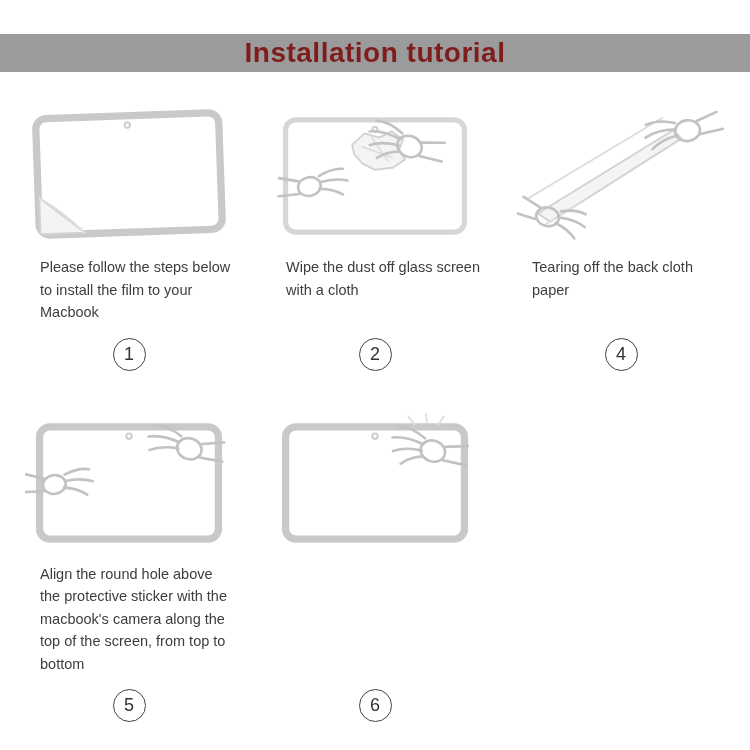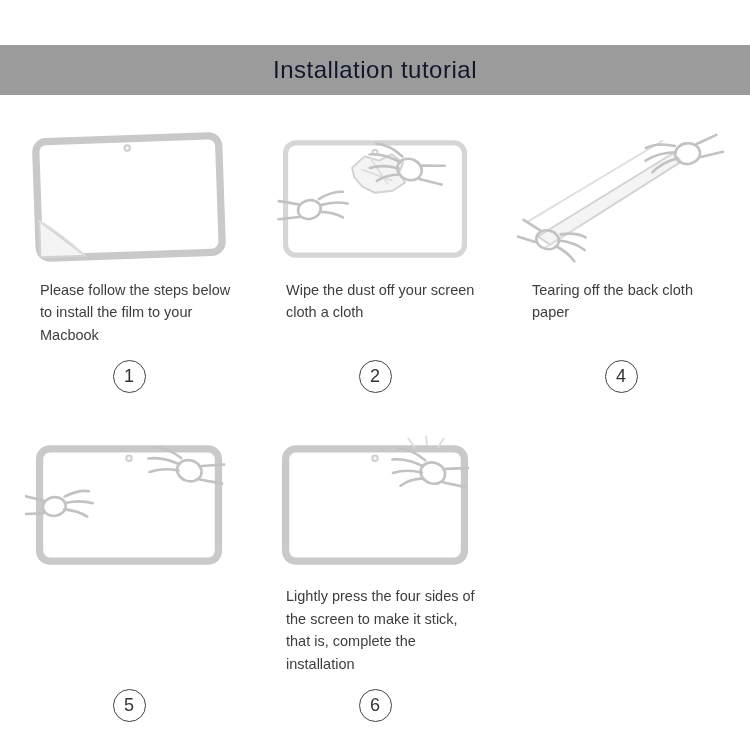--- a/index.html
+++ b/index.html
@@ -1,20 +1,20 @@
 <!DOCTYPE html>
 <html><head>
 <meta charset="utf-8">
 <style>
   html,body{margin:0;padding:0;background:#ffffff;}
   body{width:750px;height:750px;font-family:"Liberation Sans",sans-serif;overflow:hidden;}
   .page{width:750px;height:750px;background:#fff;display:flex;flex-direction:column;}
   .header-spacer{height:48px;}
   .header{height:54px;background:#9b9b9b;display:flex;align-items:center;justify-content:center;}
-  .header-title{color:#0f172a;font-size:24px;font-weight:400;letter-spacing:.5px;}
+  .header-title{color:#7f1d1d;font-size:28px;font-weight:700;letter-spacing:.5px;}
   .grid{flex:1;display:grid;grid-template-columns:1fr 1fr 1fr;grid-template-rows:auto auto;
         padding:28px 8px 6px 8px;column-gap:4px;row-gap:14px;}
   .cell{display:flex;flex-direction:column;align-items:stretch;}
   .illus{height:150px;display:flex;align-items:center;justify-content:center;}
   .illus svg{width:208px;height:140px;}
   .step-text{padding:6px 14px 0 32px;font-size:14.5px;line-height:1.55;color:#3d3d3d;max-width:205px;}
   .num-wrap{margin-top:auto;display:flex;justify-content:center;padding:14px 0 22px 0;}
   .num-circle{width:31px;height:31px;border:1.6px solid #434343;border-radius:50%;
               display:flex;align-items:center;justify-content:center;
               font-size:18px;color:#333;font-weight:400;}
@@ -72,21 +72,21 @@
           </g>
           <g class="hand" transform="translate(46,66) scale(-1,1) rotate(12)">
             <ellipse cx="11" cy="8" rx="11" ry="9"></ellipse>
             <path d="M0 0 q-14 -5 -24 -2"></path>
             <path d="M0 6 q-15 -1 -26 4"></path>
             <path d="M2 12 q-13 3 -21 10"></path>
             <path d="M20 1 l18 -7 M22 13 l20 -2"></path>
           </g>
         </svg>
       </div>
-      <div class="step-text">Wipe the dust off your screen cloth a cloth</div>
+      <div class="step-text">Wipe the dust off glass screen with a cloth</div>
       <div class="num-wrap">
         <div class="num-circle">2</div>
       </div>
     </div>
 
 
     <div class="cell">
       <div class="illus">
         <svg viewBox="0 0 200 130">
           <path class="soft" d="M20 102 L150 22 L158 30 L32 110 Z"></path>
@@ -128,20 +128,21 @@
           </g>
           <g class="hand" transform="translate(38,58) scale(-1,1) rotate(8)">
             <ellipse cx="11" cy="8" rx="11" ry="9"></ellipse>
             <path d="M0 0 q-14 -5 -24 -2"></path>
             <path d="M0 6 q-15 -1 -26 4"></path>
             <path d="M2 12 q-13 3 -21 10"></path>
             <path d="M20 1 l18 -7 M22 13 l20 -2"></path>
           </g>
         </svg>
       </div>
+      <div class="step-text">Align the round hole above the protective sticker with the macbook's camera along the top of the screen, from top to bottom</div>
       <div class="num-wrap">
         <div class="num-circle">5</div>
       </div>
     </div>
 
     <div class="cell">
       <div class="illus">
         <svg viewBox="0 0 200 130">
           <rect class="frame" x="14" y="12" width="172" height="108" rx="10"></rect>
           <circle class="cam" cx="100" cy="21" r="2.6"></circle>
@@ -149,20 +150,19 @@
           <g class="hand" transform="translate(148,24) rotate(20)">
             <ellipse cx="11" cy="8" rx="12" ry="10"></ellipse>
             <path d="M0 -1 q-16 -6 -28 -2"></path>
             <path d="M0 5 q-18 -2 -30 4"></path>
             <path d="M1 11 q-16 2 -26 10"></path>
             <path d="M4 16 q-12 5 -18 14"></path>
             <path d="M21 0 l20 -8 M23 13 l22 -3"></path>
           </g>
         </svg>
       </div>
-      <div class="step-text">Lightly press the four sides of the screen to make it stick, that is, complete the installation</div>
       <div class="num-wrap">
         <div class="num-circle">6</div>
       </div>
     </div>
 
   </div>
 </div>
 
 </body></html>

